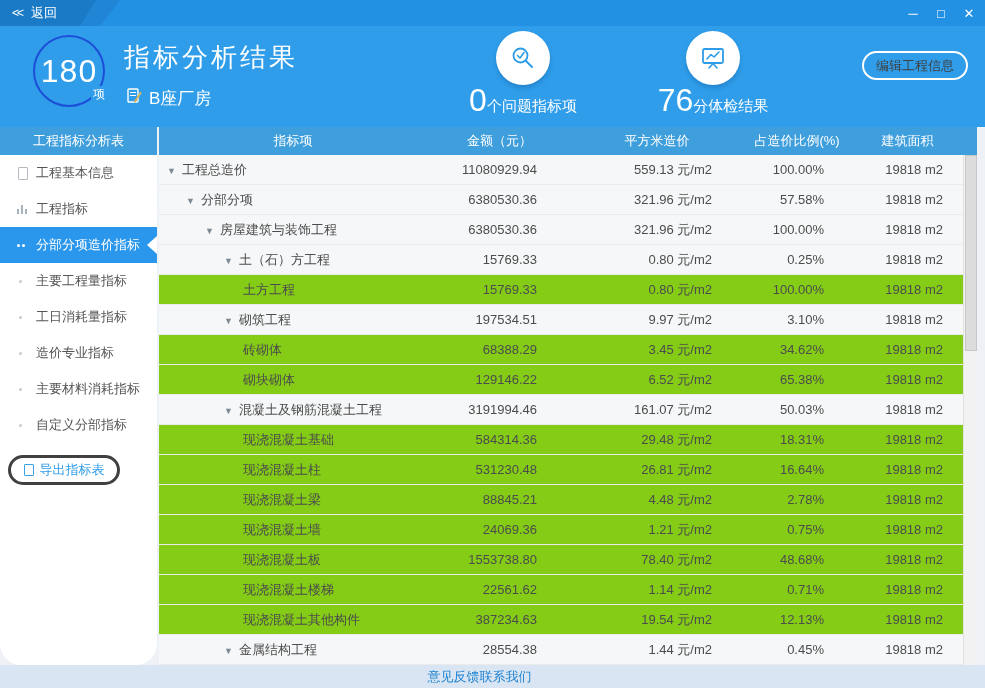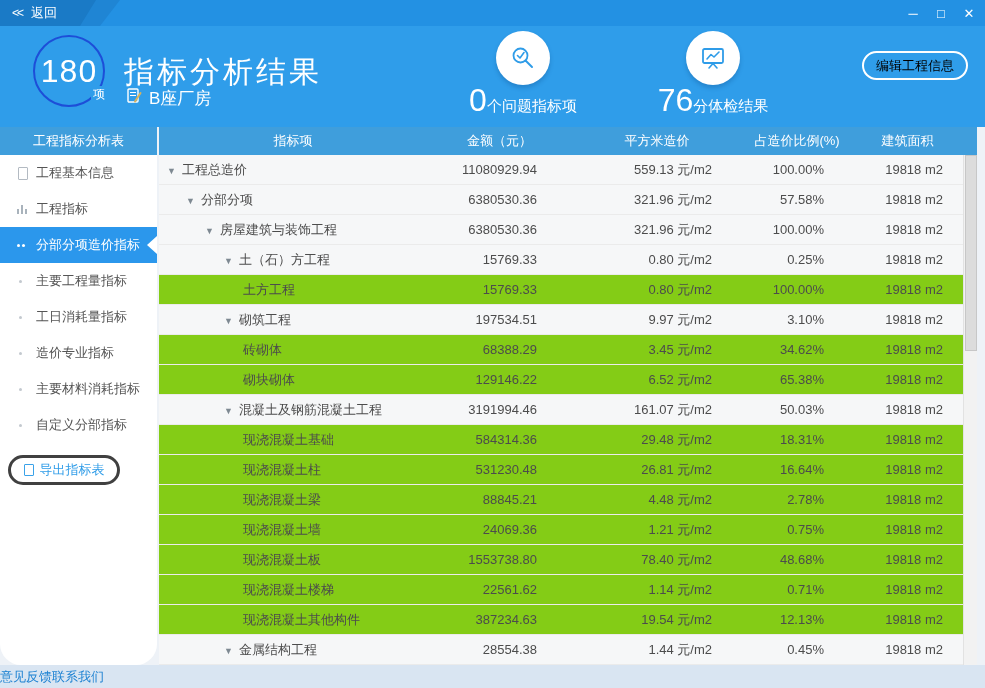--- a/index.html
+++ b/index.html
@@ -27,38 +27,38 @@
 
   
   .banner { position:absolute; left:0; top:26px; width:985px; height:101px; background:#2f9dea; }
   .badge {
     position:absolute; left:33px; top:9px; width:72px; height:72px;
     border:2px solid #1d4ed8; border-radius:50%;
     display:flex; align-items:center; justify-content:center; color:#fff;
   }
   .badge .num { font-size:32px; font-weight:400; letter-spacing:1px; }
   .badge .unit { position:absolute; right:-4px; bottom:2px; font-size:12px; background:#2f9dea; padding:0 2px; }
-  .banner-title { position:absolute; left:124px; top:26px; color:#fff; font-size:30px; letter-spacing:3px; }
+  .banner-title { position:absolute; left:124px; top:14px; color:#fff; font-size:26px; letter-spacing:3px; }
   .banner-sub { position:absolute; left:126px; top:61px; display:flex; gap:6px; color:#fff; font-size:17px; }
   .note-icon { width:17px; height:17px; position:relative; }
 
   .stat { position:absolute; top:5px; width:150px; text-align:center; color:#fff; cursor:pointer; }
   .stat-0 { left:448px; } .stat-1 { left:638px; }
   .stat-circle {
     width:54px; height:54px; border-radius:50%; background:#fff; margin:0 auto;
     display:flex; align-items:center; justify-content:center;
     box-shadow: 0 3px 4px rgba(10,70,130,.28);
   }
   .stat-text { margin-top:-3px; white-space:nowrap; }
   .stat-text .big { font-size:32px; font-weight:400; }
   .stat-text .small { font-size:15px; }
 
   .edit-btn {
     position:absolute; right:17px; top:25px; width:106px; height:29px;
-    border:2px solid #fff; border-radius:15px; color:#000000; font-size:13px;
+    border:2px solid #fff; border-radius:15px; color:#404040; font-size:13px;
     display:flex; align-items:center; justify-content:center; cursor:pointer; background:transparent;
   }
 
   
   .sidebar { position:absolute; left:0; top:127px; width:157px; height:538px; background:#fff;border-radius:21px; }
   .sidebar-header { height:28px; background:#3f9edc; color:#fff; font-size:13px; display:flex; align-items:center; justify-content:center; }
   .side-item { position:relative; height:36px; display:flex; align-items:center; gap:8px; padding-left:16px; font-size:13px; color:#555; cursor:pointer; }
   .side-item.active { background:#2b97ec; color:#fff; }
   .side-item.active .sel-arrow {
     position:absolute; right:0; top:50%; transform:translateY(-50%);
@@ -94,21 +94,21 @@
   .c.amount { padding-right:35px; }
   .c.per    { padding-right:30px; }
   .c.ratio  { padding-right:28px; }
   .c.area   { padding-right:20px; }
   .tri { font-size:9px; color:#7e8992; margin-right:6px; cursor:pointer; }
 
   .v-scrollbar { position:absolute; left:804px; top:28px; width:14px; height:510px; background:#f2f2f2; border-left:1px solid #e2e2e2; }
   .v-thumb { position:absolute; left:1px; top:0; width:12px; height:196px; background:#dcdcdc; border:1px solid #c7c7c7; cursor:grab; }
 
   
-  .footer { position:absolute; left:0; bottom:0; width:985px; height:23px; background:#d9e5f2; display:flex; align-items:center; justify-content:flex-start; padding-right:26px; }
+  .footer { position:absolute; left:0; bottom:0; width:985px; height:23px; background:#d9e5f2; display:flex; align-items:center; justify-content:center; padding-right:26px; }
   .footer a { font-size:13px; color:#1e82d2; text-decoration:none; cursor:pointer; }
 </style>
 </head>
 <body>
 
 <div class="titlebar">
   <div class="back-tab-shadow"></div>
   <div class="back-tab">
     <span class="chev">&lt;&lt;</span>
     <span>返回</span>

